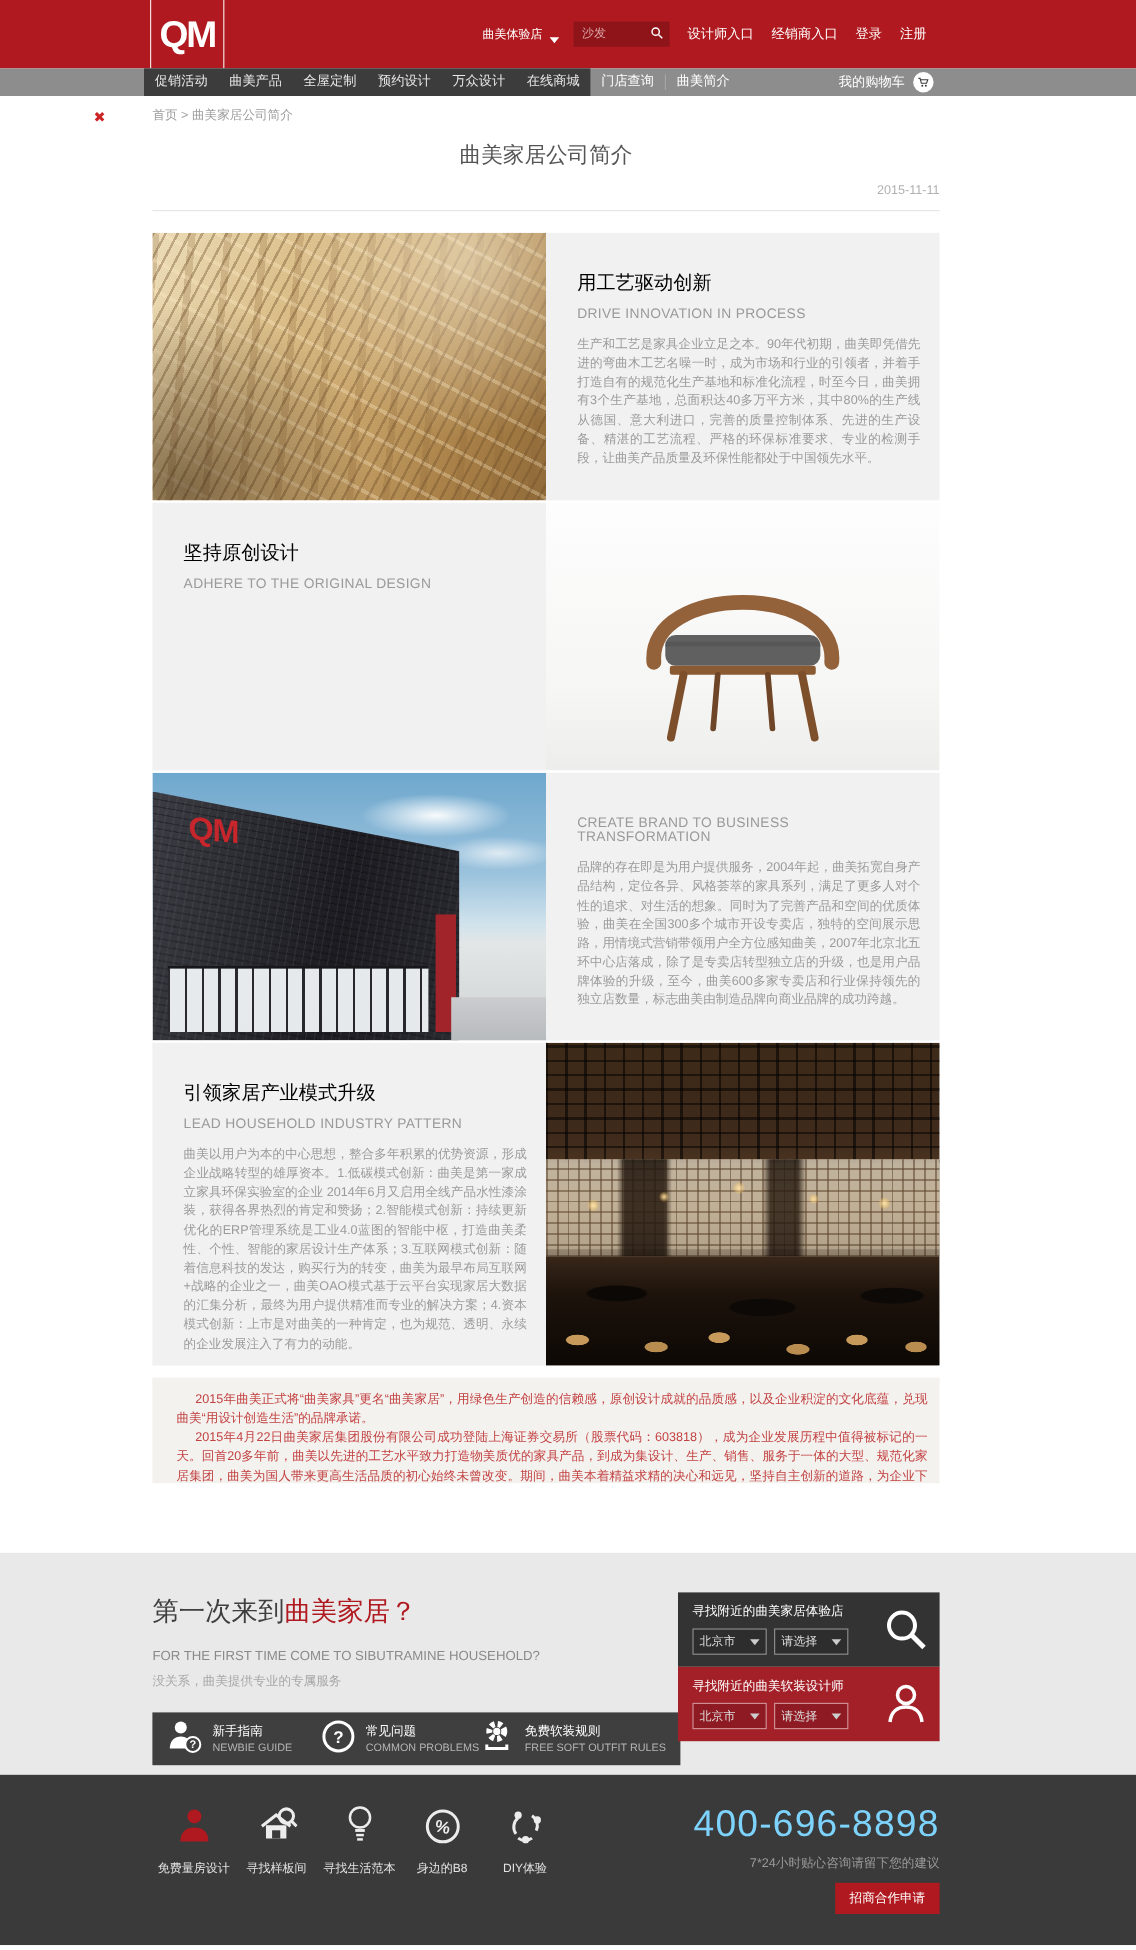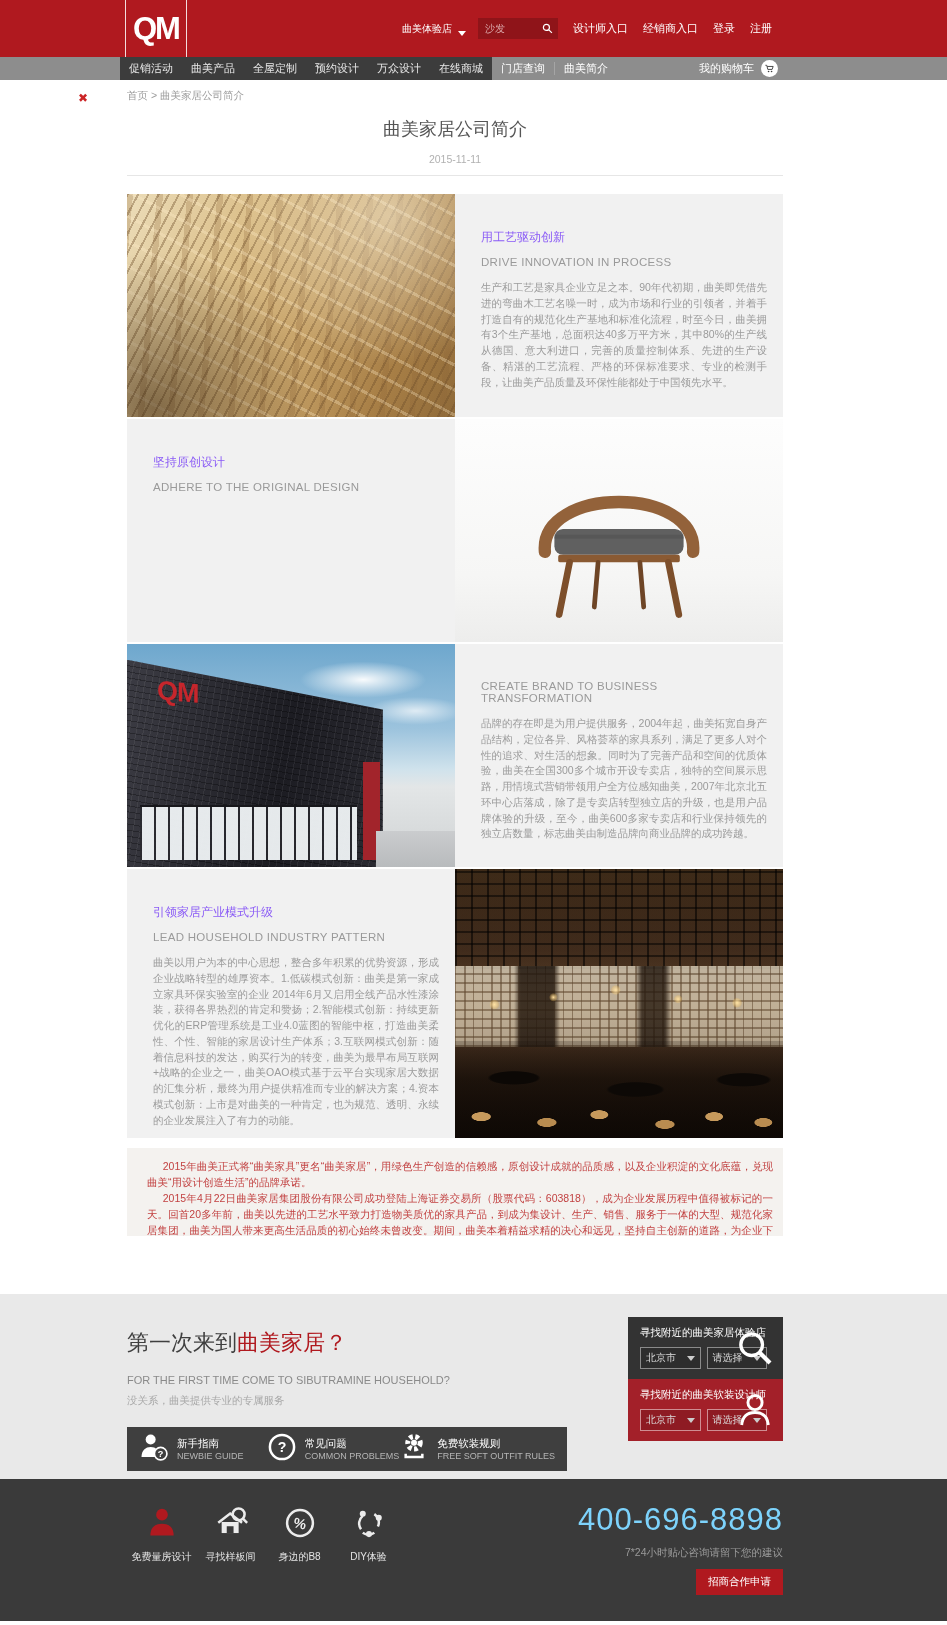--- a/index.html
+++ b/index.html
@@ -46,29 +46,29 @@
   .cart-wrap { margin-left:auto; display:flex; align-items:center; }
   .cart-label { font-size:11px; color:#fff; margin-right:7px; cursor:pointer; }
   .cart-circle { width:17px; height:17px; border-radius:50%; background:#fff;
     display:flex; align-items:center; justify-content:center; cursor:pointer; }
 
   
   .crumb-row { position:relative; margin-top:9px; font-size:10.5px; color:#9c9c9c; height:14px; }
   .crumb-x { position:absolute; left:-49px; top:3px; color:#cc2527; font-size:12px; font-weight:bold; line-height:1; }
   .crumb a { color:#9c9c9c; text-decoration:none; cursor:pointer; }
   .pg-title { margin-top:14px; text-align:center; font-size:18px; font-weight:normal; color:#555; line-height:24px; }
-  .pg-date  { margin-top:5px; text-align:center; font-size:10.5px; color:#b1b1b1; }
+  .pg-date  { margin-top:5px; text-align:right; font-size:10.5px; color:#b1b1b1; }
   .title-hr { border:none; border-top:1px solid #e6e6e6; margin:10px 0 0 0; }
 
   
   .sections { margin-top: 18px; }
   .section { display:flex; min-height:223px; margin-bottom:2px; }
   .sec-img { width:328px; position:relative; overflow:hidden; flex:none; }
   .sec-text { width:328px; flex:none; background:#f1f1f1; padding:30px 16px 10px 26px; }
-  .sec-text h2 { margin:0; font-size:12px; font-weight:normal; color:#8b5cf6; line-height:26px; }
+  .sec-text h2 { margin:0; font-size:16px; font-weight:normal; color:#000000; line-height:26px; }
   .sec-sub { margin-top:6px; font-size:11.5px; color:#9a9a9a; letter-spacing:.3px; }
   .sec-body { margin-top:12px; font-size:10.5px; color:#9b9b9b; line-height:1.5; text-align:justify; }
 
   
   .ph-wood { position:absolute; inset:0;
     background:
       radial-gradient(circle at 8% 96%, rgba(55,35,15,.55), transparent 42%),
       radial-gradient(circle at 80% 10%, rgba(255,248,228,.5), transparent 45%),
       repeating-linear-gradient(118deg, rgba(110,78,42,.38) 0 2px, transparent 2px 9px),
       repeating-linear-gradient(28deg, rgba(255,236,200,.30) 0 3px, transparent 3px 22px),
@@ -143,21 +143,21 @@
   .fv-title .accent { color:#b0191f;text-align:right; }
   .fv-sub { margin-top:18px; font-size:11px; color:#8a8a8a; }
   .fv-note { margin-top:8px; font-size:10.5px; color:#a8a8a8; }
   .svc-bar { position:absolute; left:0; top:133px; width:440px; height:44px; background:#3f3f3f;
     display:flex; align-items:center; padding:0 12px; }
   .svc { flex:1; display:flex; align-items:center; }
   .svc-txt { margin-left:8px; }
   .svc-l1 { font-size:10.5px; color:#fff; line-height:13px; }
   .svc-l2 { font-size:9px; color:#b5b5b5; line-height:12px; white-space:nowrap; }
 
-  .finder { position:absolute; right:0; top:23px; width:155px; }
+  .finder { position:absolute; right:0; top:33px; width:218px; }
   .f-box { height:62px; padding:9px 10px 0 12px; position:relative; }
   .f-store { background:#333333; }
   .f-designer { background:#a32029; }
   .f-title { font-size:10.5px; color:#fff; }
   .f-row { display:flex; margin-top:7px; }
   .sel { width:62px; height:22px; display:flex; align-items:center; justify-content:space-between;
     padding:0 5px; font-size:10px; color:#ddd; cursor:pointer; margin-right:6px; }
   .f-store .sel { background:#2d2d2d; border:1px solid #8a8a8a; }
   .f-designer .sel { background:#8e1b23; border:1px solid #cf8d92; }
   .sel .caret { border-top-color:#ccc; margin-left:4px; }
@@ -438,20 +438,33 @@
                 <circle cx="29" cy="11" r="7" fill="none" stroke="#ececec" stroke-width="3"></circle>
                 <line x1="34" y1="16" x2="39" y2="21" stroke="#ececec" stroke-width="3"></line>
               </svg>
         </span>
           </div>
         <div class="q-label">寻找样板间</div>
       </div>
       <div class="q-item">
         <div class="q-icon">
             <span>
+          <svg width="24" height="34" viewBox="0 0 30 42">
+                <circle cx="15" cy="13" r="10.5" fill="none" stroke="#ececec" stroke-width="2.6"></circle>
+                <rect x="10" y="25" width="10" height="3" fill="#ececec"></rect>
+                <rect x="11" y="30" width="8" height="2.6" fill="#ececec"></rect>
+                <rect x="12" y="34.5" width="6" height="2.6" fill="#ececec"></rect>
+              </svg>
+        </span>
+          </div>
+        <div class="q-label">寻找生活范本</div>
+      </div>
+      <div class="q-item">
+        <div class="q-icon">
+            <span>
           <svg width="32" height="32" viewBox="0 0 36 36">
                 <circle cx="18" cy="18" r="14.5" fill="none" stroke="#ececec" stroke-width="2.8"></circle>
                 <text x="18" y="24" text-anchor="middle" font-size="16" font-weight="bold" fill="#ececec" transform="rotate(12 18 18)">%</text>
               </svg>
         </span>
           </div>
         <div class="q-label">身边的B8</div>
       </div>
       <div class="q-item">
         <div class="q-icon">

